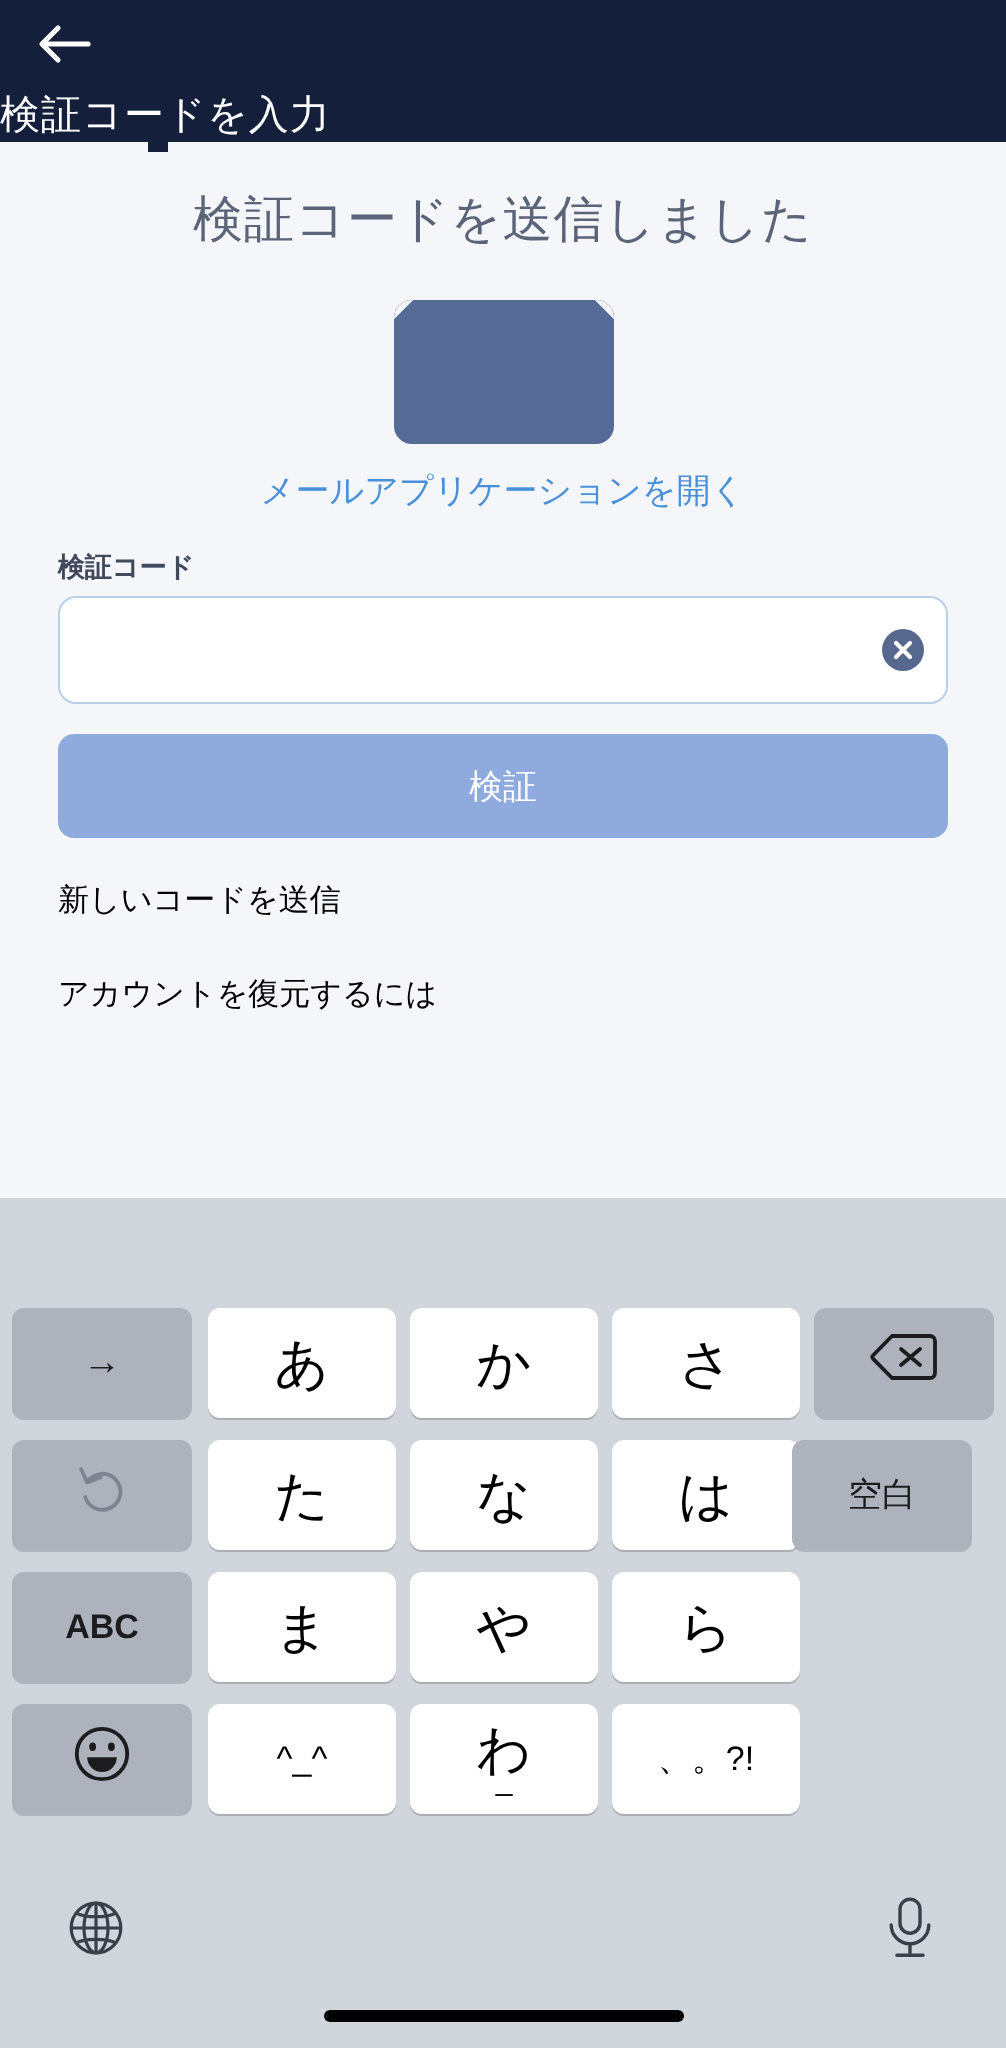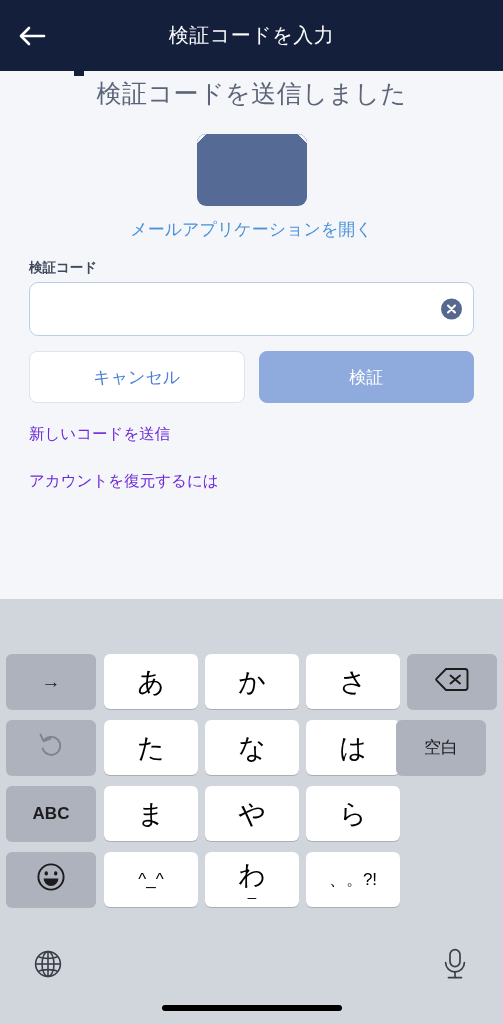--- a/index.html
+++ b/index.html
@@ -21,22 +21,23 @@
   }
 
   
   .header {
     position: absolute;
     top: 0; left: 0;
     width: 503px;
     height: 71px;
     background: #141f3c;
     display: flex;
-    align-items: center;
+    align-items: flex-start;
     z-index: 10;
+    flex-direction: column;
   }
   .back-btn {
     width: 64px;
     height: 71px;
     display: flex;
     align-items: center;
     justify-content: center;
     cursor: pointer;
   }
   .back-btn svg { display: block; }
@@ -68,21 +69,21 @@
     height: 528px;
     background: #f4f6fa;
     overflow: hidden;
   }
 
   .page-heading {
     text-align: center;
     font-size: 25px;
     color: #5b6478;
     font-weight: 400;
-    margin-top: 6px;
+    margin-top: 22px;
     letter-spacing: 0.5px;
   }
 
   .envelope-wrap {
     display: flex;
     justify-content: center;
     margin-top: 24px;
   }
   .envelope {
     position: relative;
@@ -188,21 +189,21 @@
   }
   .btn-verify {
     background: #8fabdd;
     border: 1px solid #8fabdd;
     color: #ffffff;
   }
 
   .text-link {
     display: block;
     margin: 21px 0 0 29px;
-    color: #6d28d9;
+    color: #000000;
     font-size: 15.5px;
     text-decoration: none;
     cursor: pointer;
     width: fit-content;
   }
   .text-link.second { margin-top: 26px; }
 
   
   .keyboard {
     position: absolute;
@@ -329,21 +330,20 @@
       <button class="clear-btn">
         <span>
           <svg width="11" height="11" viewBox="0 0 11 11">
             <path d="M2 2 L9 9 M9 2 L2 9" stroke="#ffffff" stroke-width="2.1" stroke-linecap="round"></path>
           </svg>
         </span>
       </button>
     </div>
 
     <div class="btn-row">
-      <button class="btn btn-cancel">キャンセル</button>
       <button class="btn btn-verify">検証</button>
     </div>
 
     <a class="text-link">新しいコードを送信</a>
     <a class="text-link second">アカウントを復元するには</a>
   </div>
 
   <div class="keyboard">
     <div class="kb-grid">
 

